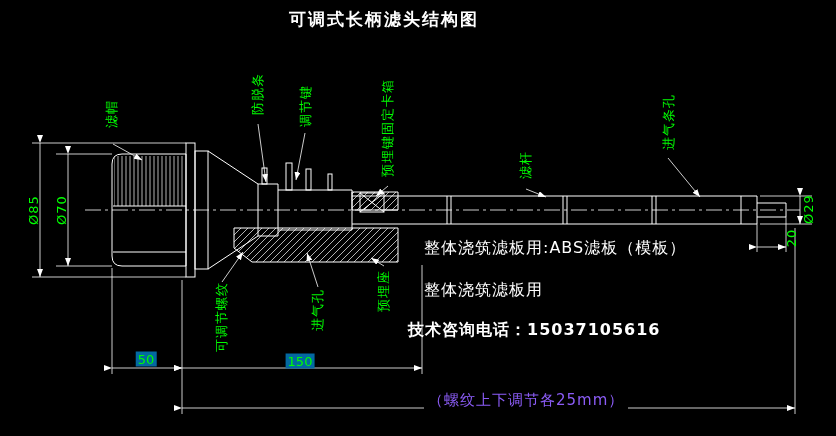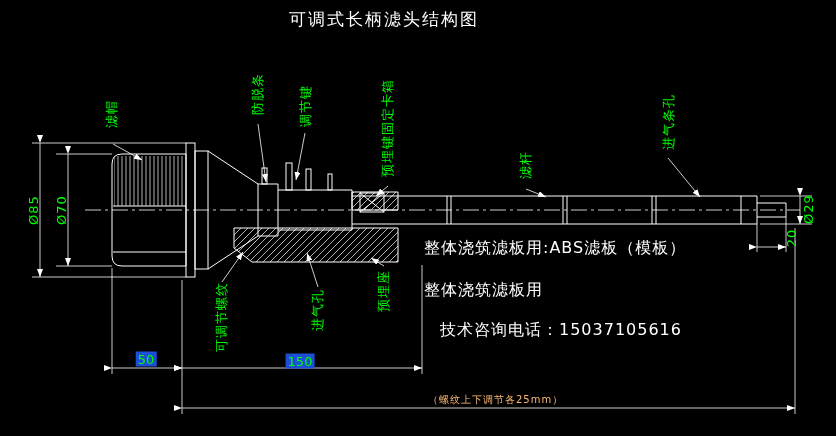--- a/index.html
+++ b/index.html
@@ -3,37 +3,37 @@
 <meta charset="utf-8">
 <style>
   html,body{margin:0;padding:0;background:#000;}
   .canvas{
     position:relative;width:836px;height:436px;background:#000;overflow:hidden;
     font-family:"DejaVu Sans","Liberation Sans",sans-serif;
   }
   .canvas svg{position:absolute;left:0;top:0;}
   .title{
     position:absolute;left:384px;top:19px;transform:translate(-50%,-50%);
-    color:#ffffff;font-size:17px;letter-spacing:2px;white-space:nowrap;font-weight:normal;
+    color:#ffffff;font-size:17px;letter-spacing:2px;white-space:nowrap;font-weight:bold;
   }
   .vlabel{
     position:absolute;transform:translate(-50%,-50%) rotate(-90deg);
     color:#00ff00;font-size:13px;white-space:nowrap;letter-spacing:1px;
   }
   .hdim{
     position:absolute;transform:translate(-50%,-50%);
-    color:#00ff00;font-size:13px;white-space:nowrap;background:#1d4ed8;padding:0 2px;
+    color:#00ff00;font-size:13px;white-space:nowrap;background:#0369a1;padding:0 2px;
   }
   .note{
     position:absolute;transform:translateY(-50%);
     color:#ffffff;font-size:16px;white-space:nowrap;letter-spacing:1px;text-align:center;
   }
   .note-green{
     position:absolute;transform:translateY(-50%);
-    color:#fdba74;font-size:10px;white-space:nowrap;background:#000;padding:0 4px;letter-spacing:1px;
+    color:#8b5cf6;font-size:15px;white-space:nowrap;background:#000;padding:0 4px;letter-spacing:1px;
   }
 </style>
 </head>
 <body>
 
 <div class="canvas">
 
   <svg width="836" height="436" viewBox="0 0 836 436">
     <defs>
       <pattern id="vhatch" width="4" height="8" patternUnits="userSpaceOnUse">
@@ -158,16 +158,16 @@
 
   <div class="vlabel" style="left:33px;top:210px;">Ø85</div>
   <div class="vlabel" style="left:61px;top:210px;">Ø70</div>
   <div class="vlabel" style="left:808px;top:209px;">Ø29</div>
   <div class="vlabel" style="left:791px;top:238px;">20</div>
   <div class="hdim" style="left:146px;top:359px;">50</div>
   <div class="hdim" style="left:300px;top:361px;">150</div>
 
   <div class="note" style="left:424px;top:248px;">整体浇筑滤板用:ABS滤板（模板）</div>
   <div class="note" style="left:424px;top:290px;">整体浇筑滤板用</div>
-  <div class="note" style="left:440px;top:330px;">技术咨询电话：15037105616</div>
+  <div class="note" style="left:408px;top:330px;font-weight:bold;">技术咨询电话：15037105616</div>
   <div class="note-green" style="left:424px;top:400px;">（螺纹上下调节各25mm）</div>
 
 </div>
 
 </body></html>

